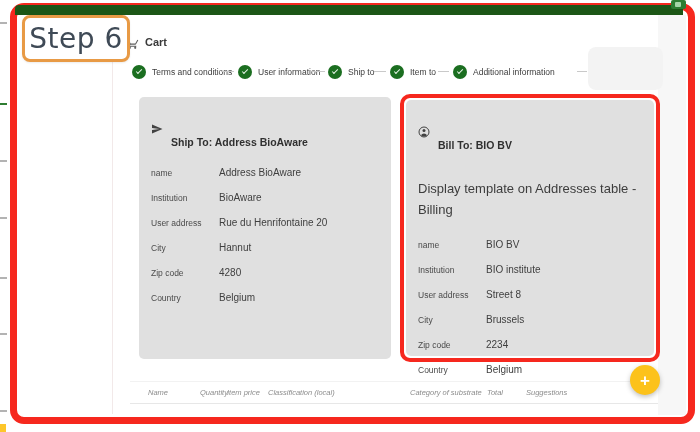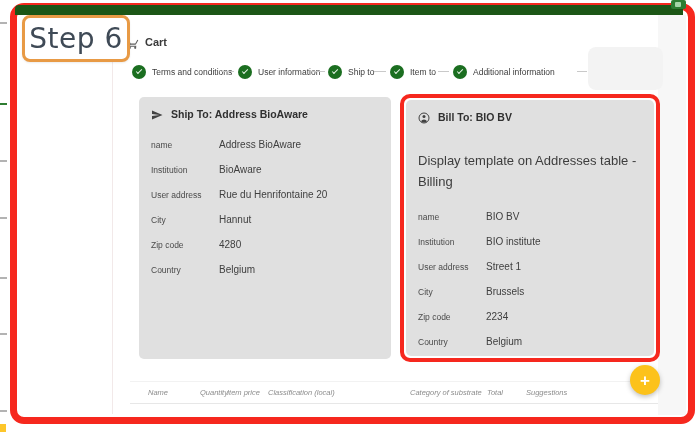--- a/index.html
+++ b/index.html
@@ -90,21 +90,21 @@
     padding:10px 12px 0 12px;
   }
   .card-ship { left:139px; top:97px; width:252px; height:262px; }
   .bill-highlight {
     position:absolute; left:400px; top:94px; width:260px; height:268px;
     border:4px solid #f6281e; border-radius:10px; background:#ffffff;
     padding:2px; z-index:2;
   }
   .card-bill { position:relative; left:0; top:0; width:100%; height:100%; border-radius:5px; }
   .card-header { display:flex; align-items:center; gap:7px; }
-  .card-header .ch-text { font-size:10.5px; font-weight:bold; color:#303030; }
+  .card-header .ch-text { font-size:10.5px; font-weight:bold; color:#303030;margin-top:29px; }
   .card-title {
     margin-top:27px; font-size:13px; line-height:21px; color:#3d3d3d; width:232px;
   }
   .fields { margin-top:12px; }
   .field-row { display:flex; height:25px; align-items:center; }
   .field-label { width:68px; flex:0 0 auto; font-size:8.5px; color:#4a4a4a; }
   .field-value { font-size:10px; color:#404040; }
 
   
   .items-table {
@@ -266,21 +266,21 @@
       <div class="field-row">
         <span class="field-label">name</span>
         <span class="field-value">BIO BV</span>
       </div>
       <div class="field-row">
         <span class="field-label">Institution</span>
         <span class="field-value">BIO institute</span>
       </div>
       <div class="field-row">
         <span class="field-label">User address</span>
-        <span class="field-value">Street 1</span>
+        <span class="field-value">Street 8</span>
       </div>
       <div class="field-row">
         <span class="field-label">City</span>
         <span class="field-value">Brussels</span>
       </div>
       <div class="field-row">
         <span class="field-label">Zip code</span>
         <span class="field-value">2234</span>
       </div>
       <div class="field-row">

